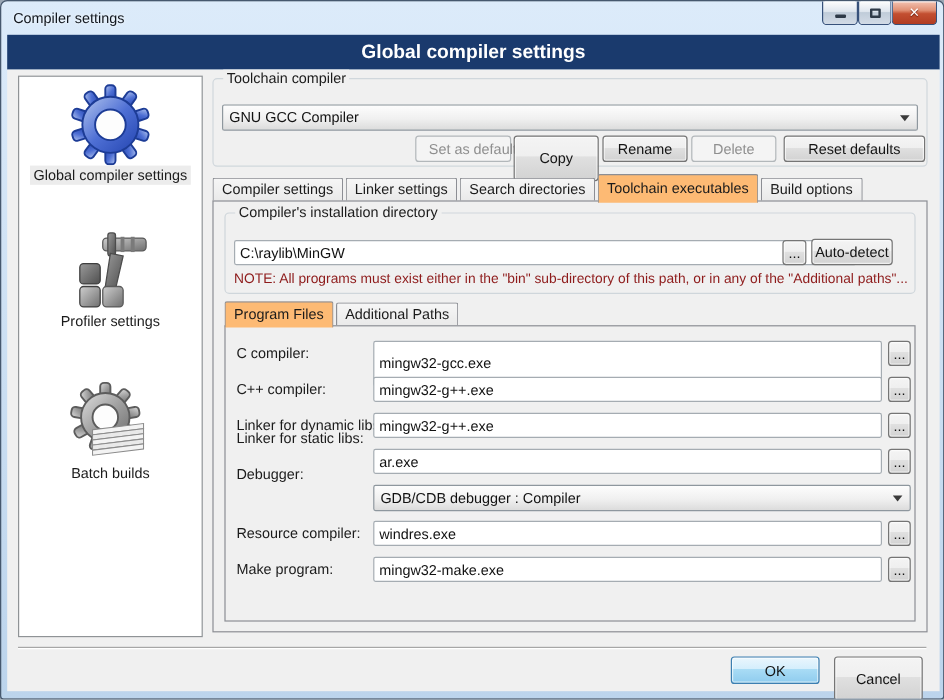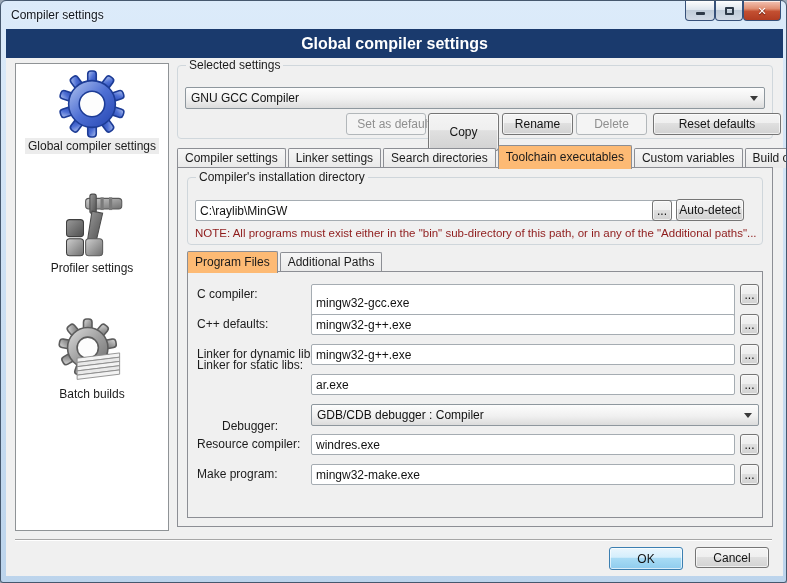--- a/index.html
+++ b/index.html
@@ -168,38 +168,37 @@
             <rect x="18" y="48" width="40" height="4" fill="#f3f3f3" stroke="#8a8a8a" stroke-width="0.8"></rect>
             <rect x="18" y="52" width="40" height="4" fill="#e9e9e9" stroke="#8a8a8a" stroke-width="0.8"></rect>
             <rect x="18" y="56" width="40" height="4" fill="#f3f3f3" stroke="#8a8a8a" stroke-width="0.8"></rect>
           </g>
         </svg>
         <span class="sb-label">Batch builds</span>
       </div>
     </div>
 
     <div class="groupbox" style="left:171px;top:7px;width:596px;height:74px;">
-      <span class="grouplabel">Selected settings</span>
+      <span class="grouplabel">Toolchain compiler</span>
     </div>
     <div class="combo" style="left:179px;top:29px;width:580px;height:22px;">
       <span>GNU GCC Compiler</span>
       <span class="arrow"></span>
     </div>
     <div class="btn disabled" style="left:340px;top:55px;width:80px;height:22px;padding-left:16px;">Set as default</div>
     <div class="btn" style="left:422px;top:55px;width:71px;height:38px;">Copy</div>
     <div class="btn" style="left:496px;top:55px;width:71px;height:22px;">Rename</div>
     <div class="btn disabled" style="left:570px;top:55px;width:71px;height:22px;">Delete</div>
-    <div class="btn" style="left:647px;top:55px;width:128px;height:22px;">Reset defaults</div>
+    <div class="btn" style="left:647px;top:55px;width:118px;height:22px;">Reset defaults</div>
 
     <div class="tabstrip" style="left:171px;top:86px;height:24px;">
       <div class="tab">Compiler settings</div>
       <div class="tab">Linker settings</div>
       <div class="tab">Search directories</div>
       <div class="tab active">Toolchain executables</div>
-      <div class="tab">Custom variables</div>
       <div class="tab">Build options</div>
 
     </div>
 
     <div class="panel" style="left:171px;top:109px;width:596px;height:360px;"></div>
 
     <div class="groupbox" style="left:181px;top:119px;width:576px;height:68px;border-color:#cfd6db;">
       <span class="grouplabel">Compiler's installation directory</span>
     </div>
     <input class="tbox" style="left: 189px; top: 142px; width: 519px; height: 21px;" value="C:\raylib\MinGW">
@@ -210,43 +209,43 @@
     <div class="tabstrip" style="left:181px;top:192px;height:22px;">
       <div class="tab active" style="height:22px;line-height:21px;">Program Files</div>
       <div class="tab">Additional Paths</div>
     </div>
     <div class="panel" style="left:181px;top:213px;width:576px;height:247px;"></div>
 
     <span class="flabel" style="left:191px;top:229px;">C compiler:</span>
     <input class="tbox" style="left: 305px; top: 226px; width: 424px; height: 38px;" value="mingw32-gcc.exe">
     <div class="btn" style="left:734px;top:226px;width:19px;height:21px;">...</div>
 
-    <span class="flabel" style="left:191px;top:259px;">C++ defaults:</span>
+    <span class="flabel" style="left:191px;top:259px;">C++ compiler:</span>
     <input class="tbox" style="left: 305px; top: 256px; width: 424px; height: 21px;" value="mingw32-g++.exe">
     <div class="btn" style="left:734px;top:256px;width:19px;height:21px;">...</div>
 
     <span class="flabel" style="left:191px;top:289px;">Linker for dynamic libs:</span>
     <input class="tbox" style="left: 305px; top: 286px; width: 424px; height: 21px;" value="mingw32-g++.exe">
     <div class="btn" style="left:734px;top:286px;width:19px;height:21px;">...</div>
 
     <span class="flabel" style="left:191px;top:300px;">Linker for static libs:</span>
     <input class="tbox" style="left: 305px; top: 316px; width: 424px; height: 21px;" value="ar.exe">
     <div class="btn" style="left:734px;top:316px;width:19px;height:21px;">...</div>
 
-    <span class="flabel" style="left:191px;top:361px;margin-left:25px;">Debugger:</span>
+    <span class="flabel" style="left:191px;top:330px;">Debugger:</span>
     <div class="combo" style="left:305px;top:346px;width:448px;height:22px;">
       <span>GDB/CDB debugger : Compiler</span>
       <span class="arrow"></span>
     </div>
 
     <span class="flabel" style="left:191px;top:379px;">Resource compiler:</span>
     <input class="tbox" style="left: 305px; top: 376px; width: 424px; height: 21px;" value="windres.exe">
     <div class="btn" style="left:734px;top:376px;width:19px;height:21px;">...</div>
 
     <span class="flabel" style="left:191px;top:409px;text-align:center;">Make program:</span>
     <input class="tbox" style="left: 305px; top: 406px; width: 424px; height: 21px;" value="mingw32-make.exe">
     <div class="btn" style="left:734px;top:406px;width:19px;height:21px;">...</div>
 
     <div class="divider"></div>
     <div class="btn primary" style="left:603px;top:489px;width:74px;height:23px;">OK</div>
-    <div class="btn" style="left:689px;top:489px;width:74px;height:21px;">Cancel</div>
+    <div class="btn" style="left:689px;top:489px;width:74px;height:37px;">Cancel</div>
   </div>
 </div>
 
 </body></html>

